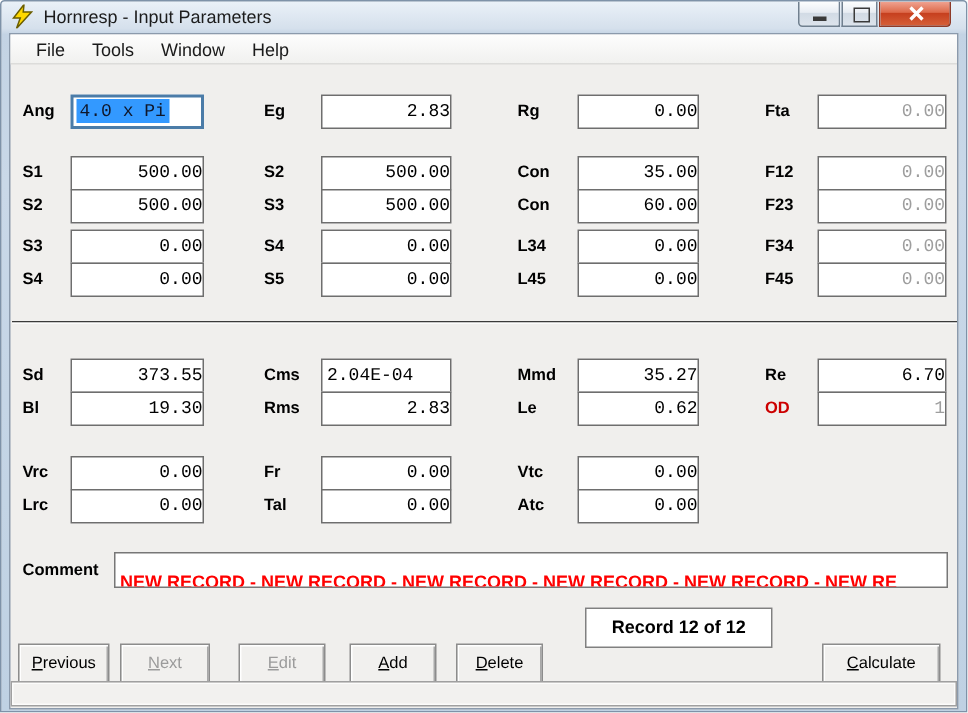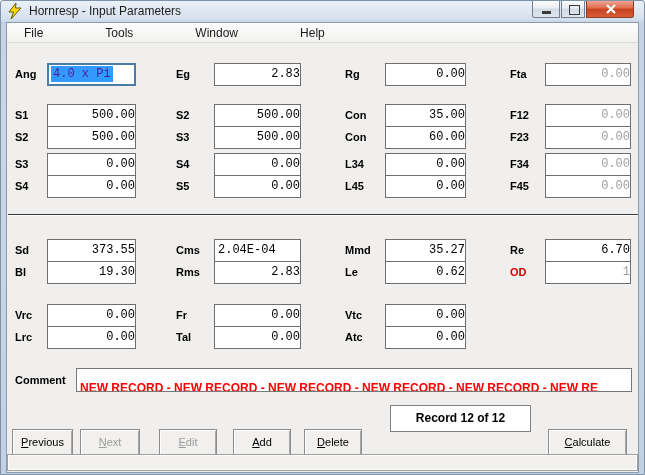--- a/index.html
+++ b/index.html
@@ -16,52 +16,52 @@
   .winbtn-min{left:531px;width:28px;border-bottom-left-radius:3px;}
   .winbtn-max{left:560px;width:24px;}
   .winbtn-close{left:585px;width:48px;border-bottom-right-radius:3px;border-color:#8E3A28;
     background:linear-gradient(180deg,#F0A492 0%,#DD6A4B 45%,#C6401F 50%,#D65F38 100%);}
   .icon-minbar{position:absolute;left:9px;top:10px;width:9px;height:3px;background:#3a3a3a;}
   .icon-maxbox{position:absolute;left:7px;top:4px;width:9px;height:8px;border:1px solid #3a3a3a;background:transparent;}
   
   .client{position:absolute;left:5px;top:21px;width:633px;height:451px;background:#F0EFED;border:1px solid #8B9AAC;box-sizing:border-box;}
   .menubar{position:absolute;left:6px;top:22px;width:631px;height:20px;
     background:linear-gradient(180deg,#FDFDFD,#F1F1EF);border-bottom:1px solid #DCDCDA;
-    display:flex;align-items:center;padding-left:8px;box-sizing:border-box;gap:44px;}
+    display:flex;align-items:center;padding-left:8px;box-sizing:border-box;}
   .menu-item{font-size:12px;color:#1a1a1a;padding:1px 9px;}
   
   .lbl{position:absolute;font-size:11px;font-weight:bold;color:#000;line-height:23px;height:23px;white-space:nowrap;}
   .lbl.red{color:#CC0000;}
   .fld{position:absolute;height:23px;box-sizing:border-box;background:#fff;border:1px solid #6E6E6E;
     font-family:"Liberation Mono","DejaVu Sans Mono",monospace;font-size:12px;color:#000;
     text-align:right;padding:0 0;line-height:21px;white-space:nowrap;overflow:hidden;}
   .fld.dis{color:#9E9E9E;}
   .fld.alignleft{text-align:left;padding:0 3px;}
   .fld.focused{border:2px solid #4B7CA8;line-height:19px;text-align:left;padding:0 2px;}
-  .selection{background:#3399FF;color:#4c1d95;padding:1px 2px;}
+  .selection{background:#3399FF;color:#0f172a;padding:1px 2px;}
   .lc1{left:14px}.lc2{left:175px}.lc3{left:344px}.lc4{left:509px}
   .fc1{left:46px;width:89px}.fc2{left:213px;width:87px}.fc3{left:384px;width:81px}.fc4{left:544px;width:86px}
   .rA{top:62px}.rB{top:103px}.rC{top:125px}.rD{top:152px}.rE{top:174px}
   .rF{top:238px}.rG{top:260px}.rH{top:303px}.rI{top:325px}
   .divider{position:absolute;left:7px;top:213px;width:630px;height:0;border-top:1px solid #3A3A3A;border-bottom:1px solid #FBFBFB;}
   
   .lblComment{top:368px;}
   .comment-box{position:absolute;left:75px;top:367px;width:556px;height:24px;box-sizing:border-box;
     background:#fff;border:1px solid #777;line-height:22px;padding:8px 3px;
     font-size:12px;font-weight:bold;color:#FF0000;white-space:nowrap;overflow:hidden;}
   
   .btn{position:absolute;top:404px;height:27px;box-sizing:border-box;background:#F1F0EE;
     border:1px solid #8C8C8C;box-shadow:inset 1px 1px 0 #FFFFFF,inset -1px -1px 0 #A8A8A8;
     font-size:11px;color:#000;text-align:center;cursor:default;margin-top:24px;}
   .btn>span{display:block;line-height:24px;}
   .btn>span::first-letter{text-decoration:underline;}
   .btn.disabled{color:#9B9B9B;}
   .btn-previous{left:11px;width:61px}.btn-next{left:79px;width:60px}.btn-edit{left:158px;width:58px}
   .btn-add{left:232px;width:58px}.btn-delete{left:303px;width:58px}.btn-calculate{left:547px;width:79px}
-  .record-box{position:absolute;left:389px;top:404px;width:141px;height:27px;box-sizing:border-box;
+  .record-box{position:absolute;left:389px;top:404px;width:125px;height:27px;box-sizing:border-box;
     background:#fff;border:1px solid #808080;font-size:12px;font-weight:bold;text-align:center;line-height:25px;}
   .statusbar{position:absolute;left:6px;top:453px;width:631px;height:17px;box-sizing:border-box;
     background:#F2F1EF;border:1px solid #A0A0A0;box-shadow:inset 0 0 0 1px #FCFCFB;}
 </style>
 </head>
 <body>
 
 <div class="window">
 
   <div class="titlebar">

